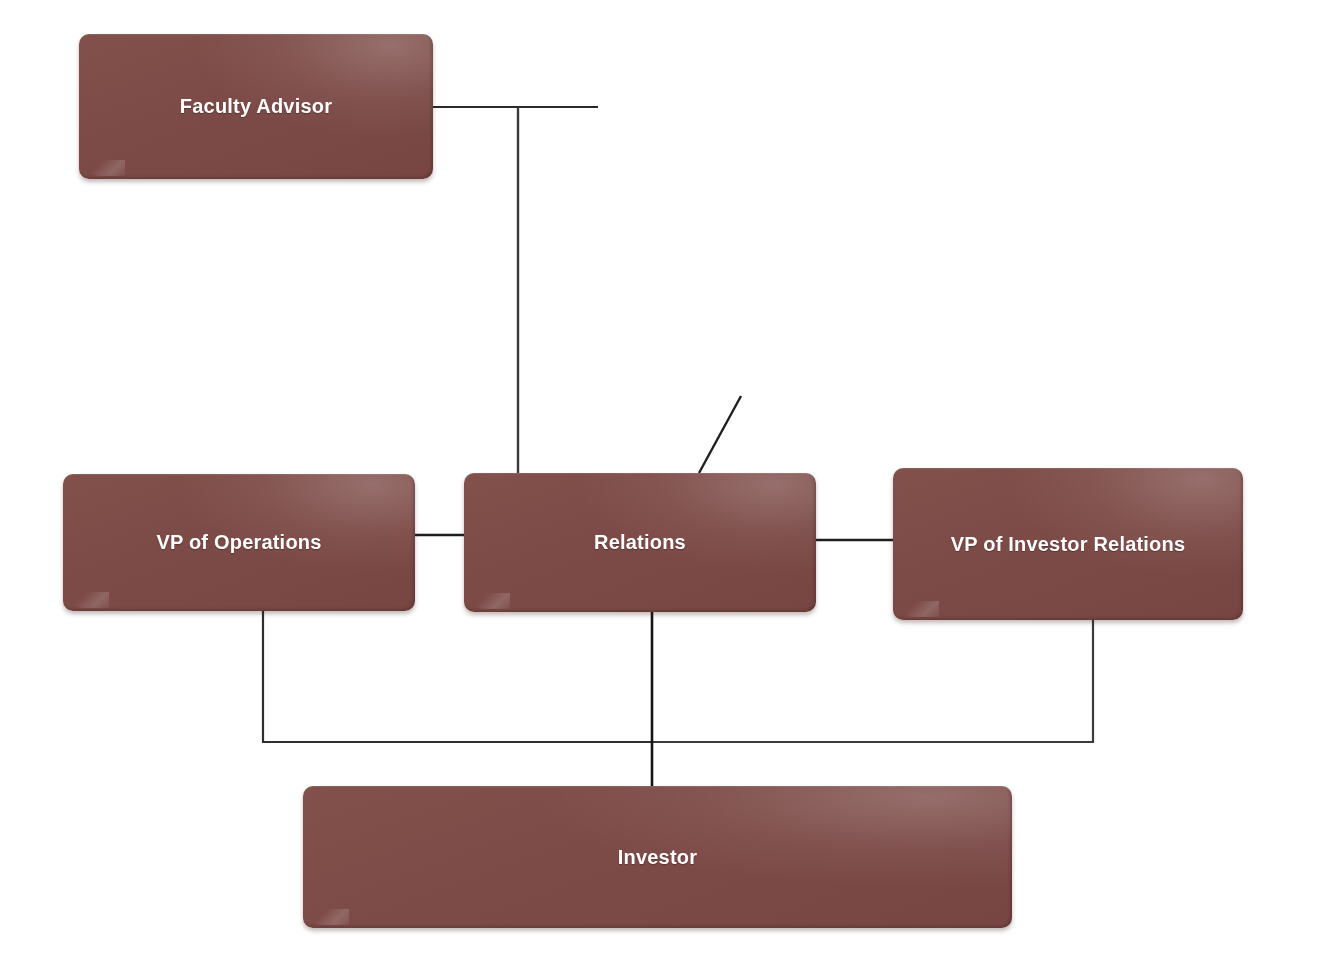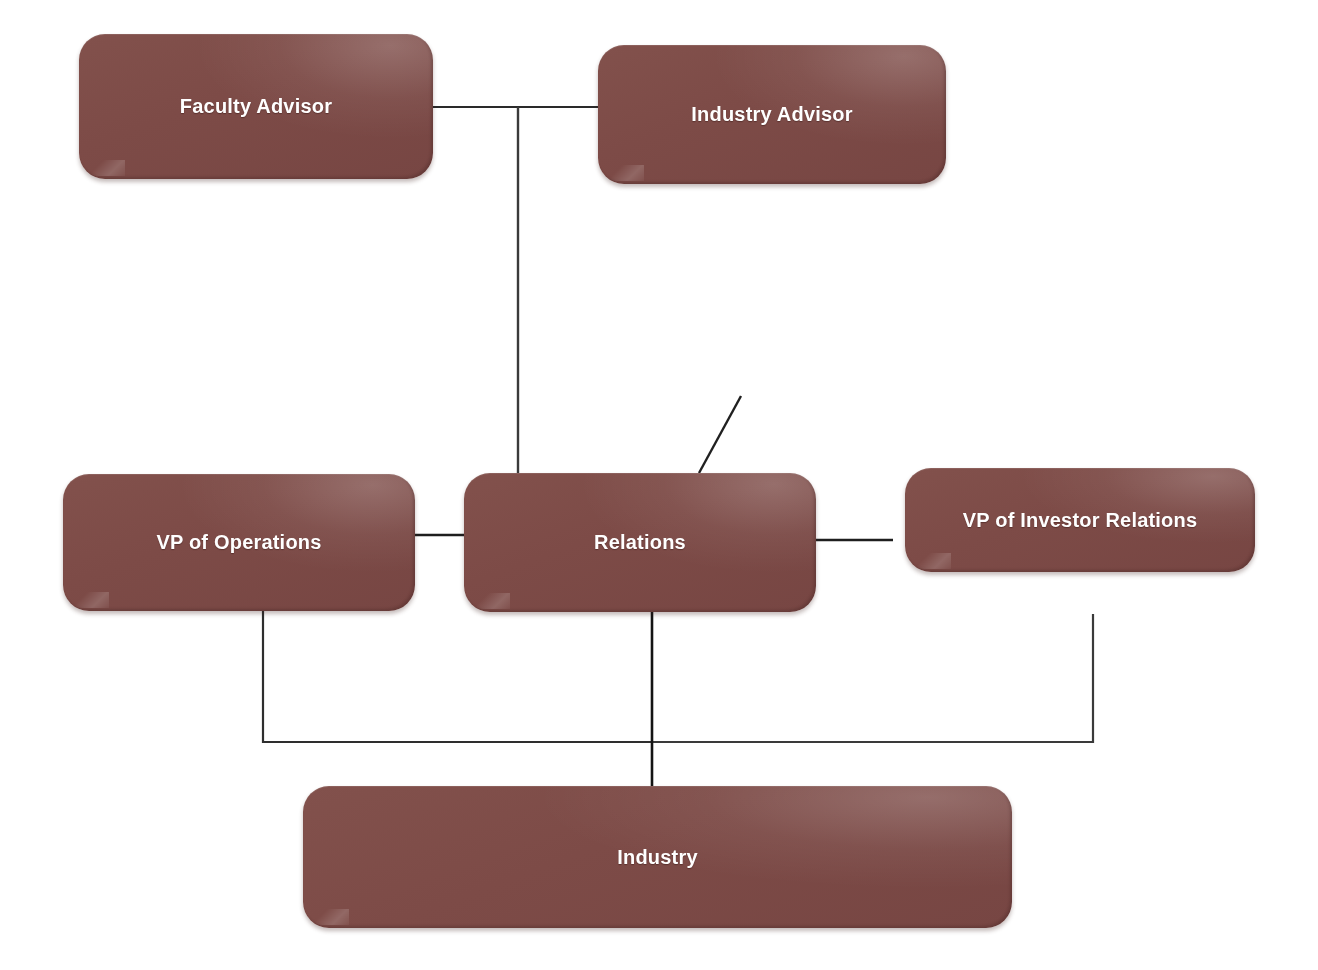--- a/index.html
+++ b/index.html
@@ -22,21 +22,21 @@
     position: absolute;
     left: 0;
     top: 0;
     width: 1318px;
     height: 970px;
     pointer-events: none;
   }
   .node {
     position: absolute;
     box-sizing: border-box;
-    border-radius: 26px;
+    border-radius: 10px;
     background:
       radial-gradient(120% 140% at 88% 8%, rgba(255,255,255,0.20) 0%, rgba(255,255,255,0.05) 26%, rgba(255,255,255,0) 46%),
       linear-gradient(160deg, #82514c 0%, #7d4b47 42%, #774643 100%);
     box-shadow:
       0 3px 4px rgba(60,30,28,0.30),
       inset 0 1px 0 rgba(255,255,255,0.10),
       inset -2px -2px 3px rgba(40,18,16,0.22);
     display: flex;
     align-items: center;
     justify-content: center;
@@ -87,34 +87,31 @@
 
     <path d="M 1093 614 L 1093 742 L 652 742" fill="none" stroke="#3a3a3a" stroke-width="2.2"></path>
 
     <path d="M 652 612 L 652 786" fill="none" stroke="#141414" stroke-width="2.6"></path>
   </svg>
 
   <div class="node" style="left: 79px; top: 34px; width: 354px; height: 145px;">
     <span class="node-label">Faculty Advisor</span>
   </div>
 
-  <div class="node" style="left: 598px; top: 45px; width: 348px; height: 139px;">
-    <span class="node-label">Industry Advisor</span>
-  </div>
 
 
   <div class="node" style="left: 63px; top: 474px; width: 352px; height: 137px;">
     <span class="node-label">VP of Operations</span>
   </div>
 
   <div class="node" style="left: 464px; top: 473px; width: 352px; height: 139px;">
     <span class="node-label">Relations</span>
   </div>
 
-  <div class="node" style="left: 893px; top: 468px; width: 350px; height: 104px; margin-left: 12px;">
+  <div class="node" style="left: 893px; top: 468px; width: 350px; height: 152px;">
     <span class="node-label">VP of Investor Relations</span>
   </div>
 
   <div class="node" style="left: 303px; top: 786px; width: 709px; height: 142px;">
-    <span class="node-label">Industry</span>
+    <span class="node-label">Investor</span>
   </div>
 
 </div>
 
 </body></html>

